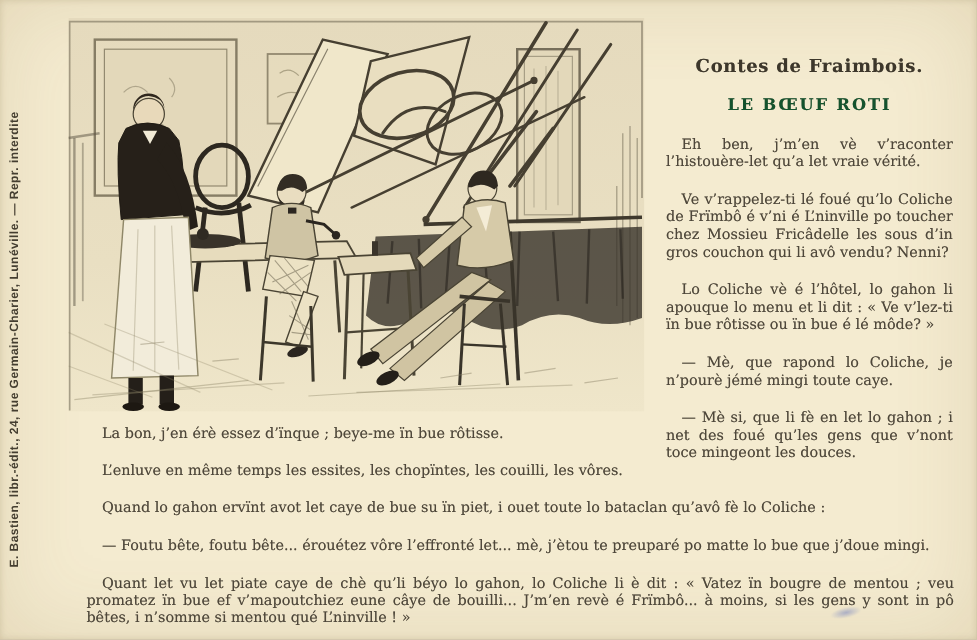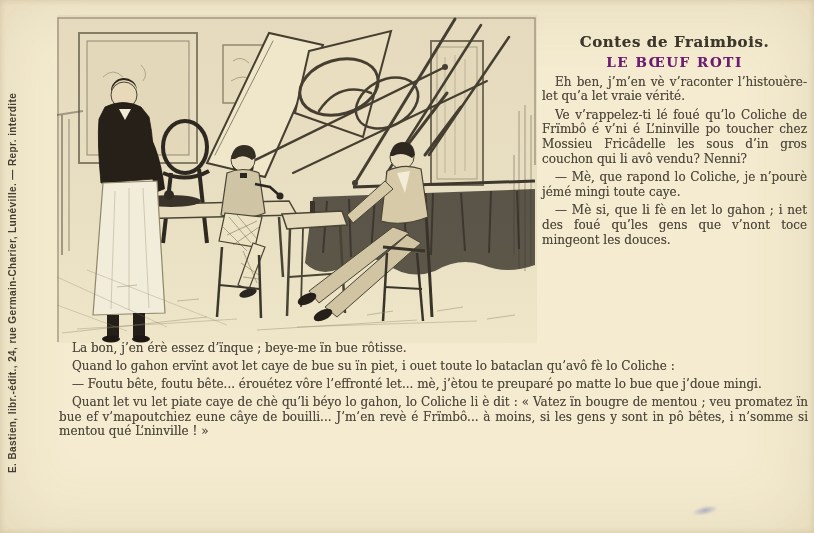--- a/index.html
+++ b/index.html
@@ -20,23 +20,23 @@
     position:absolute;left:538px;top:30px;width:273px;
     text-align:justify;font-size:12px;line-height:14.6px;
     text-shadow:0 0 .4px rgba(78,71,58,.55);
   }
   .col .series{
     text-align:center;font-size:15px;font-weight:bold;letter-spacing:.6px;
     color:#3d372b;line-height:17px;text-indent:0;
   }
   .col .title{
     text-align:center;font-size:13.5px;font-weight:bold;letter-spacing:1.6px;
-    color:#701a75;margin:3px 0 5px;text-indent:0;
-  }
-  .col p,.footer p{margin:4px;text-indent:13px;}
+    color:#14532d;margin:3px 0 5px;text-indent:0;
+  }
+  .col p,.footer p{margin:17px;text-indent:13px;}
   .footer{
     position:absolute;left:55px;top:337px;width:757px;
     text-align:justify;font-size:12px;line-height:14.15px;
     text-shadow:0 0 .4px rgba(78,71,58,.55);
   }
   .smudge{
     position:absolute;left:692px;top:506px;width:26px;height:9px;
     background:radial-gradient(ellipse at center, rgba(88,108,190,.45), rgba(88,108,190,0) 72%);
     transform:rotate(-12deg);filter:blur(.5px);
   }
@@ -183,25 +183,27 @@
       <path d="M0,290 L70,316 M0,262 L110,312 M30,255 L170,310" opacity=".3"></path>
       <path d="M310,300 l26,-4 M380,296 l26,-4 M430,304 l28,-4 M120,286 l22,-2 M60,272 l20,-2" opacity=".45"></path>
     </g>
   </svg>
 
   <div class="col">
     <p class="series">Contes de Fraimbois.</p>
     <p class="title">LE BŒUF ROTI</p>
     <p>Eh ben, j’m’en vè v’raconter l’histouère-let qu’a let vraie vérité.</p>
     <p>Ve v’rappelez-ti lé foué qu’lo Coliche de Frïmbô é v’ni é L’ninville po toucher chez Mossieu Fricâdelle les sous d’in gros couchon qui li avô vendu? Nenni?</p>
+    <p>Lo Coliche vè é l’hôtel, lo gahon li apouque lo menu et li dit : « Ve v’lez-ti ïn bue rôtisse ou ïn bue é lé môde? »</p>
     <p>— Mè, que rapond lo Coliche, je n’pourè jémé mingi toute caye.</p>
     <p>— Mè si, que li fè en let lo gahon ; i net des foué qu’les gens que v’nont toce mingeont les douces.</p>
   </div>
 
   <div class="footer">
     <p>La bon, j’en érè essez d’ïnque ; beye-me ïn bue rôtisse.</p>
+    <p>L’enluve en même temps les essites, les chopïntes, les couilli, les vôres.</p>
     <p>Quand lo gahon ervïnt avot let caye de bue su ïn piet, i ouet toute lo bataclan qu’avô fè lo Coliche :</p>
     <p>— Foutu bête, foutu bête... érouétez vôre l’effronté let... mè, j’ètou te preuparé po matte lo bue que j’doue mingi.</p>
     <p>Quant let vu let piate caye de chè qu’li béyo lo gahon, lo Coliche li è dit : « Vatez ïn bougre de mentou ; veu promatez ïn bue ef v’mapoutchiez eune câye de bouilli... J’m’en revè é Frïmbô... à moins, si les gens y sont in pô bêtes, i n’somme si mentou qué L’ninville ! »</p>
   </div>
 
   <div class="smudge"></div>
 </div>
 
 </body></html>

